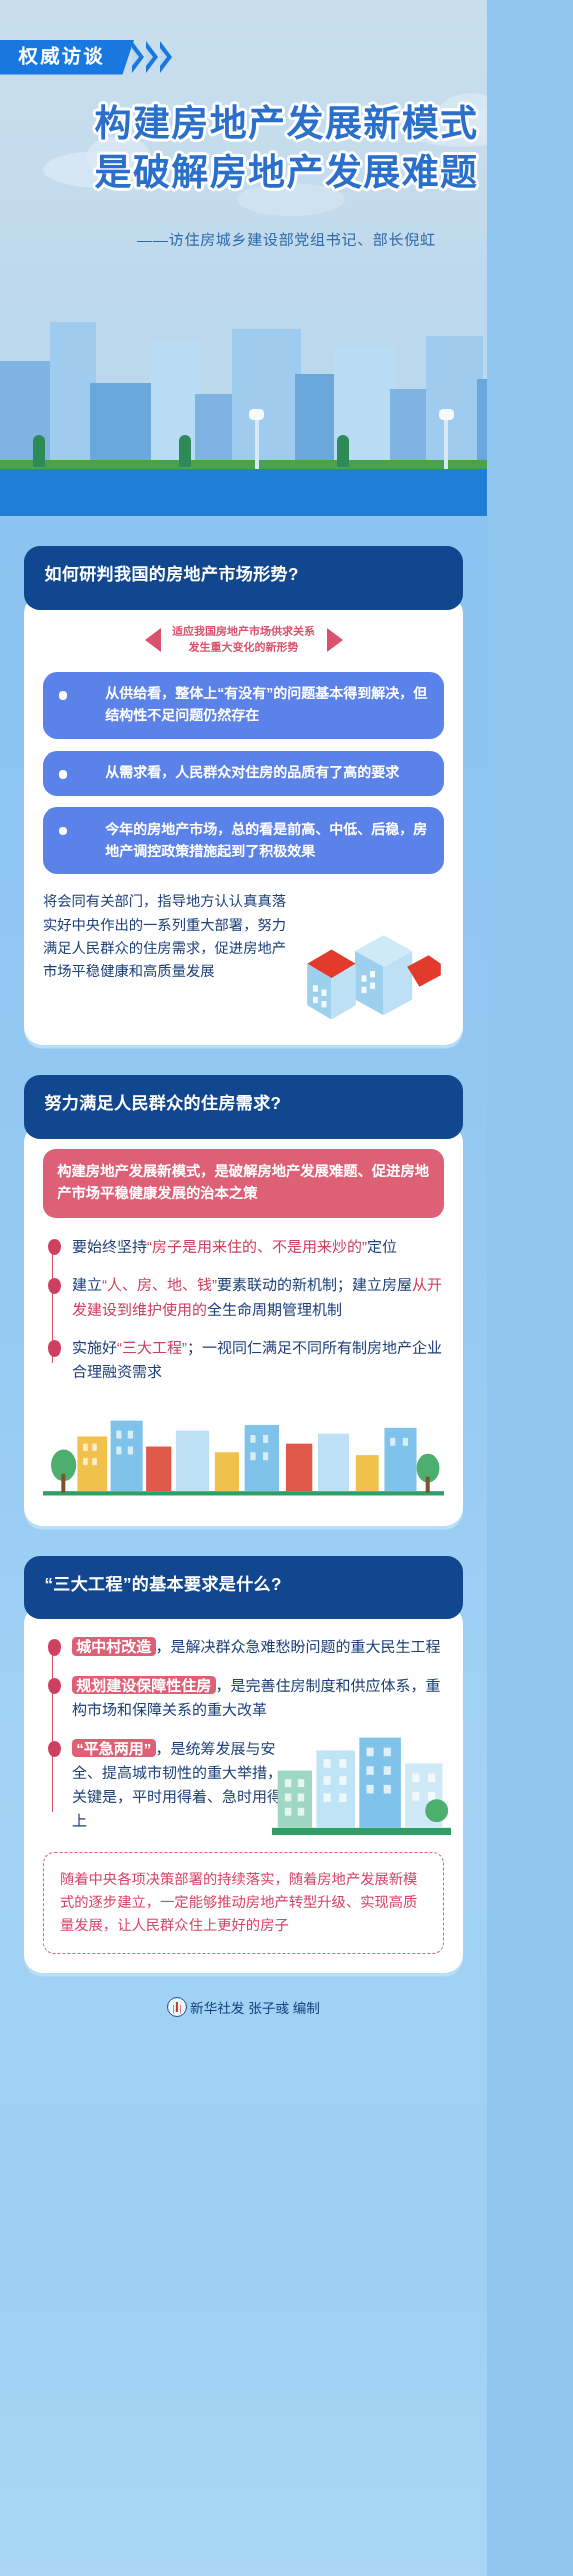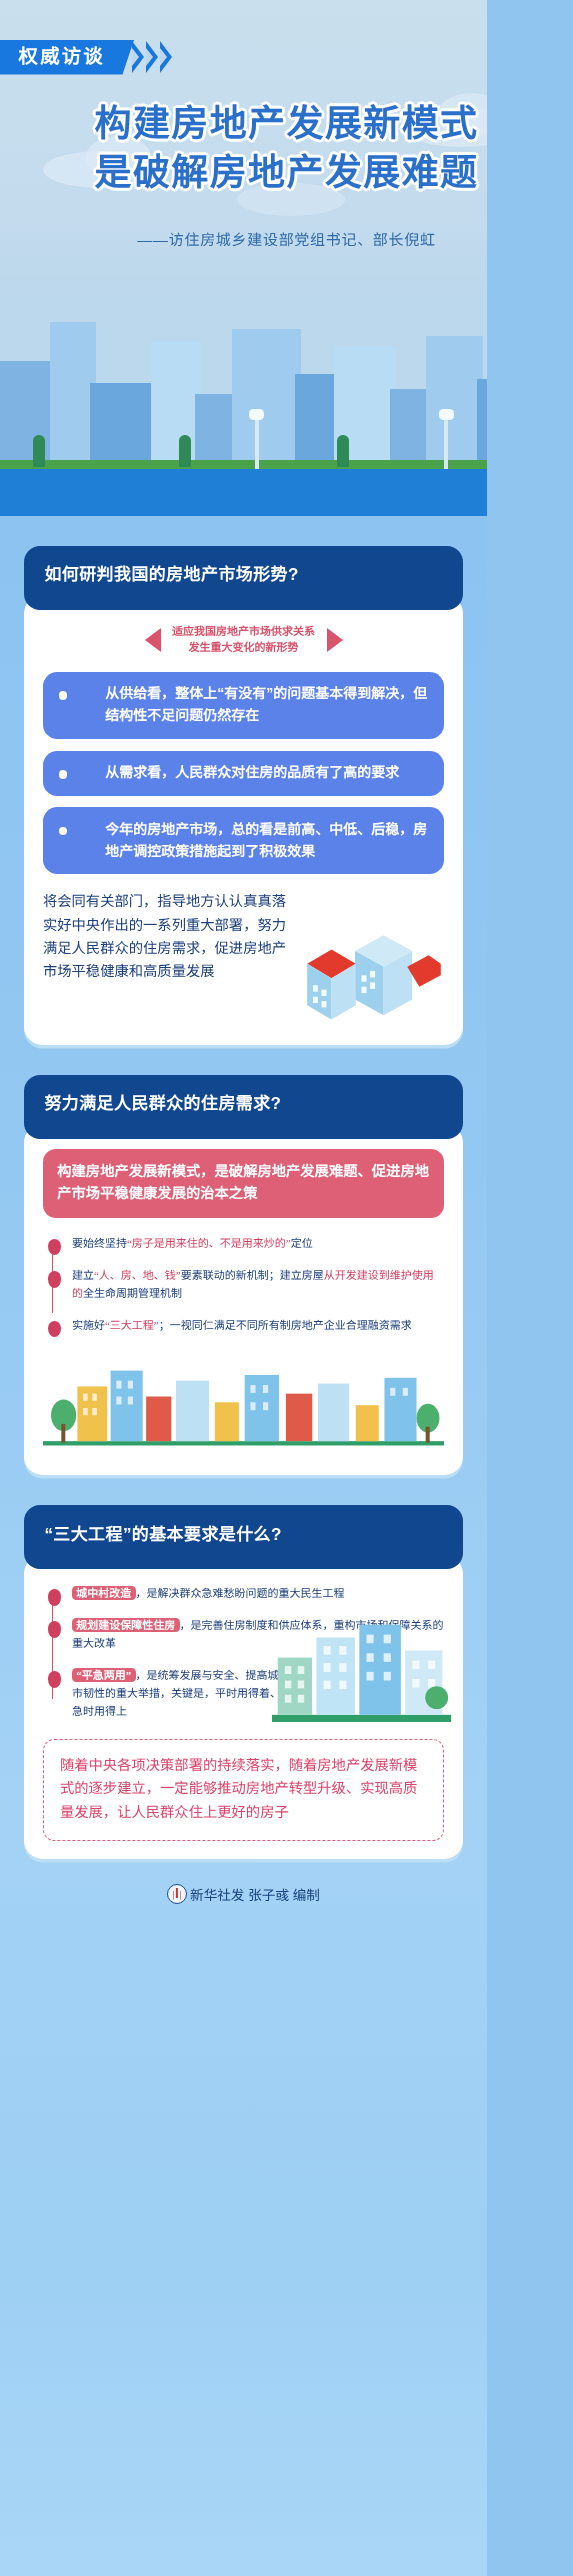--- a/index.html
+++ b/index.html
@@ -243,23 +243,22 @@
   .tl-item::before {
     content:"";
     position:absolute;
     left: -24.4px; top: 4.3px;
     width: 13.6px; height: 16.5px;
     background: #cf3f5f;
     border-radius: 50% 50% 50% 50% / 45% 45% 55% 55%;
   }
   .tl-text {
     color: #1d3f7a;
-    font-size: 11px;
+    font-size: 15px;
     line-height: 1.62;
-    font-family: Liberation Serif, serif;
   }
   .tl-text .hl { color: #cf3f5f; }
   .tl-text .tag {
     background: #dd6077;
     color: #ffffff;
     border-radius: 4.3px;
     padding: 0.7px 4.3px;
     font-weight: bold;
   }
 

